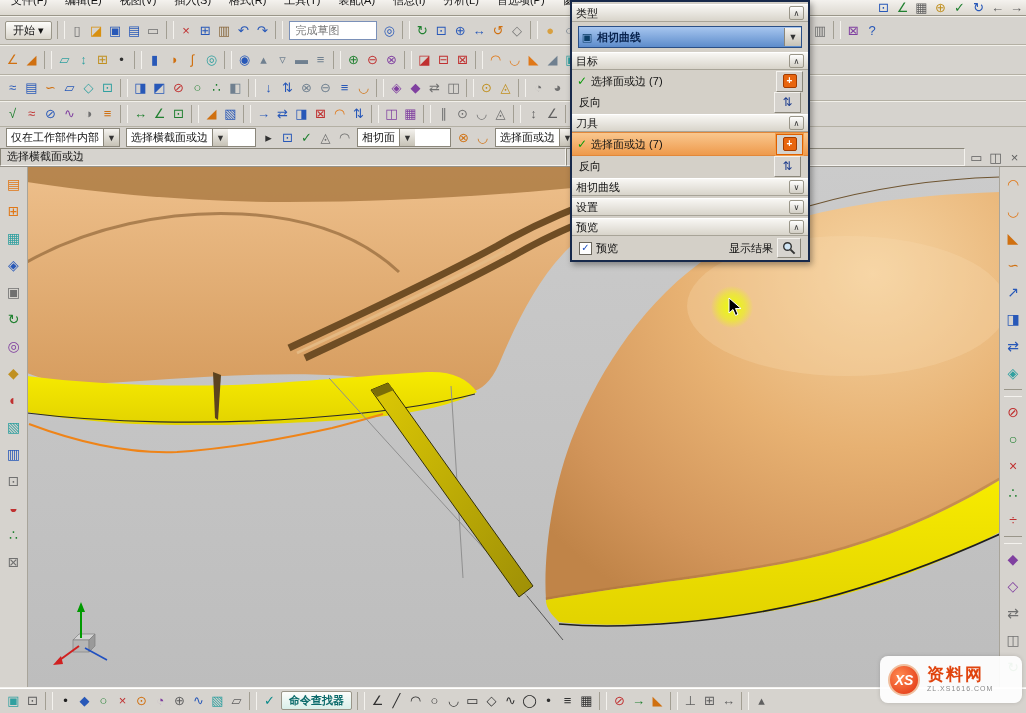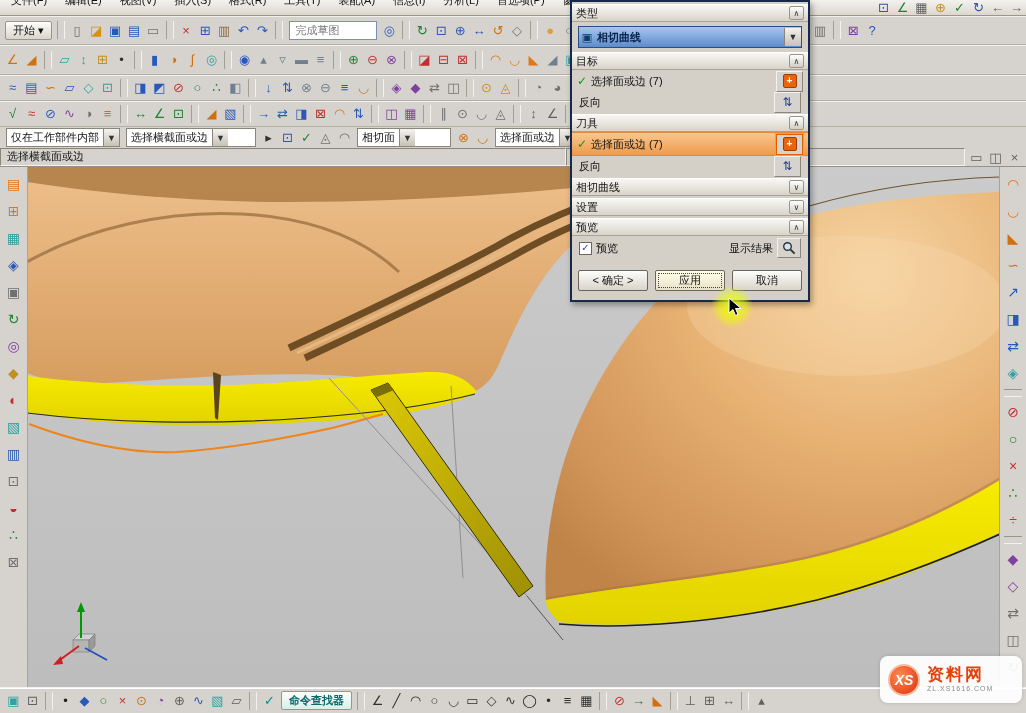--- a/index.html
+++ b/index.html
@@ -632,25 +632,20 @@
     <span class="spacer"></span>
     <span>显示结果</span>
     <span class="mag-btn">
       <svg width="14" height="14" viewBox="0 0 14 14">
         <circle cx="5.5" cy="5.5" r="3.8" fill="#cfe4f4" stroke="#333" stroke-width="1.4"></circle>
         <line x1="8.6" y1="8.6" x2="12.6" y2="12.6" stroke="#333" stroke-width="2"></line>
       </svg>
     </span>
   </div>
 
-  <div class="dlg-buttons">
-    <span class="dlg-btn">&lt; 确定 &gt;</span>
-    <span class="dlg-btn apply">应用</span>
-    <span class="dlg-btn">取消</span>
-  </div>
 </div>
 
 <div class="halo"></div>
 <svg class="cursor" width="14" height="20" viewBox="0 0 14 20">
   <polygon points="1,1 1,16 5,12.5 7.5,18.5 10,17.3 7.5,11.5 13,11.5" fill="#000" stroke="#fff" stroke-width="1"></polygon>
 </svg>
 
 <div class="watermark">
   <span class="wm-logo">XS</span>
   <span class="wm-text">

